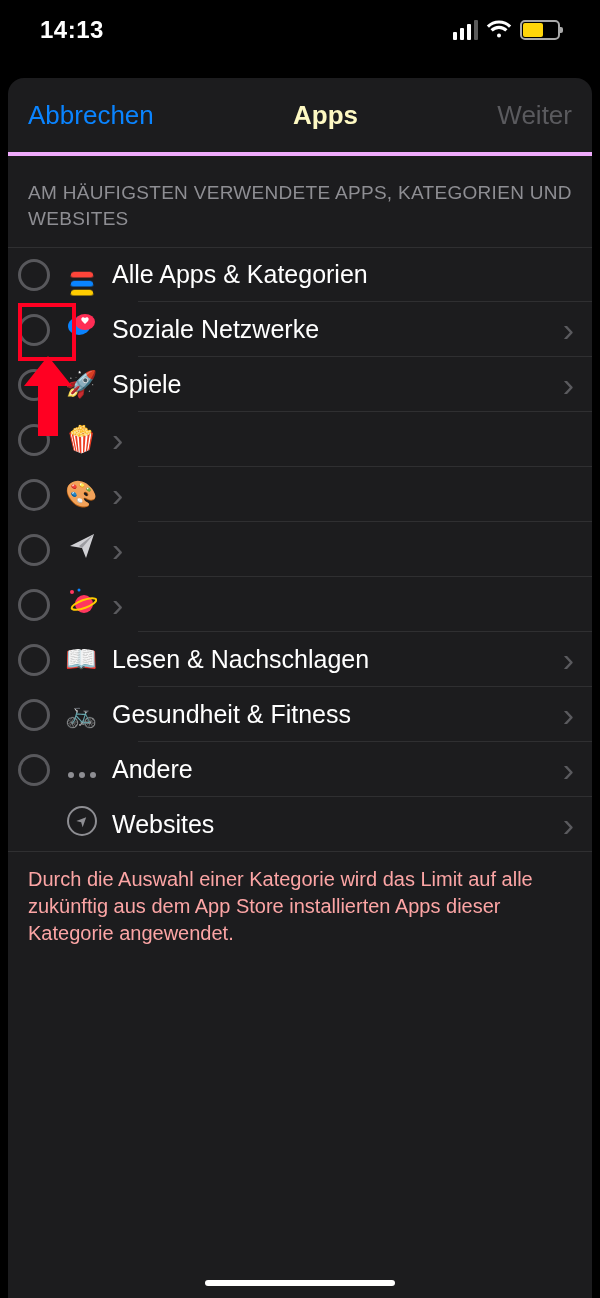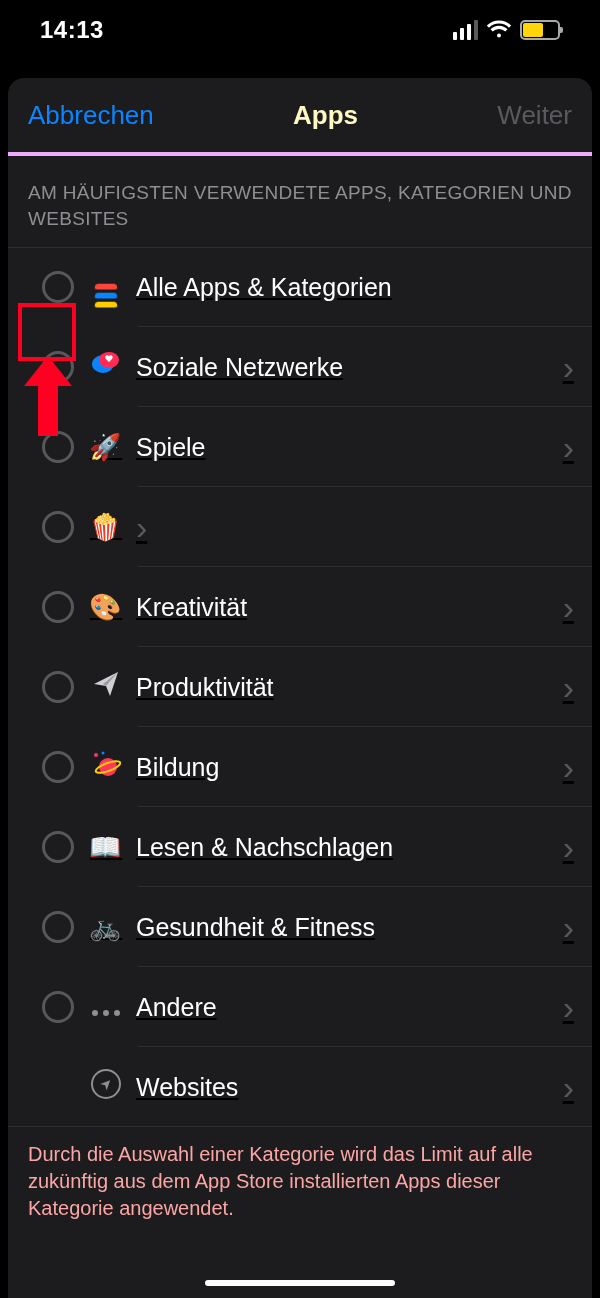--- a/index.html
+++ b/index.html
@@ -24,21 +24,21 @@
   
   .sheet { position: absolute; left: 8px; right: 8px; top: 78px; bottom: 0; background: #1c1c1e; border-radius: 16px 16px 0 0; overflow: hidden; }
   .nav { height: 78px; display: flex; align-items: center; justify-content: space-between; border-bottom: 4px solid #f0abfc; padding: 0 20px; }
   .nav-cancel { color: #0a84ff; font-size: 26px; }
   .nav-title { color: #fef9c3; font-size: 26px; font-weight: 600; }
   .nav-next { color: #5a5a5e; font-size: 26px; }
 
   .section-header { padding: 24px 20px 16px 20px; color: #8e8e93; font-size: 19px; letter-spacing: 0.3px; line-height: 1.35; }
 
   .list { }
-  .row { display: flex; align-items: center; height: 80px; padding-left: 24px; position: relative; text-decoration: underline; }
+  .row { display: flex; align-items: center; height: 55px; padding-left: 0; position: relative; }
   .radio { width: 32px; height: 32px; border: 3px solid #58585c; border-radius: 50%; flex: 0 0 32px; margin: 0 10px; }
   .radio-spacer { width: 32px; flex: 0 0 32px; margin: 0 10px; visibility: hidden; }
   .icon-slot { width: 44px; text-align: center; font-size: 26px; flex: 0 0 44px; }
   .label { color: #fff; font-size: 25px; flex: 1 1 auto; padding-left: 8px; }
   .chev { color: #5a5a5e; font-size: 34px; font-weight: 300; padding: 0 18px 0 8px; }
   .divider { position: absolute; bottom: 0; left: 130px; right: 0; height: 1px; background: #2f2f31; }
   .row.first-row .divider-top { position: absolute; top: 0; left: 0; right: 0; height: 1px; background: #2f2f31; }
   .row.last-row .divider { left: 0; }
 
   .footer-text { padding: 14px 20px 0 20px; color: #fca5a5; font-size: 20px; line-height: 1.35; }
@@ -137,49 +137,46 @@
       <div class="row">
         <div class="radio"></div>
         <div class="icon-slot">🍿</div>
         <div class="chev">›</div>
         <div class="divider"></div>
       </div>
 
       <div class="row">
         <div class="radio"></div>
         <div class="icon-slot">🎨</div>
-        <div class="label">Kreativität</div>
         <div class="chev">›</div>
         <div class="divider"></div>
       </div>
 
       <div class="row">
         <div class="radio"></div>
         <div class="icon-slot">
           <svg width="28" height="28" viewBox="0 0 28 28">
               <path d="M2 14 L26 2 L18 26 L14 16 Z" fill="#d0d0d4"></path>
               <path d="M14 16 L26 2 L11 14 Z" fill="#9b9ba0"></path>
             </svg>
         </div>
-        <div class="label">Produktivität</div>
         <div class="chev">›</div>
         <div class="divider"></div>
       </div>
 
       <div class="row">
         <div class="radio"></div>
         <div class="icon-slot">
           <svg width="30" height="28" viewBox="0 0 30 28">
               <circle cx="5" cy="5" r="2" fill="#ff375f"></circle>
               <circle cx="12" cy="3" r="1.5" fill="#0a84ff"></circle>
               <circle cx="17" cy="17" r="9" fill="#ff375f"></circle>
               <ellipse cx="17" cy="17" rx="13" ry="4" fill="none" stroke="#ffcc00" stroke-width="2" transform="rotate(-20 17 17)"></ellipse>
             </svg>
         </div>
-        <div class="label">Bildung</div>
         <div class="chev">›</div>
         <div class="divider"></div>
       </div>
 
       <div class="row">
         <div class="radio"></div>
         <div class="icon-slot">📖</div>
         <div class="label">Lesen &amp; Nachschlagen</div>
         <div class="chev">›</div>
         <div class="divider"></div>

